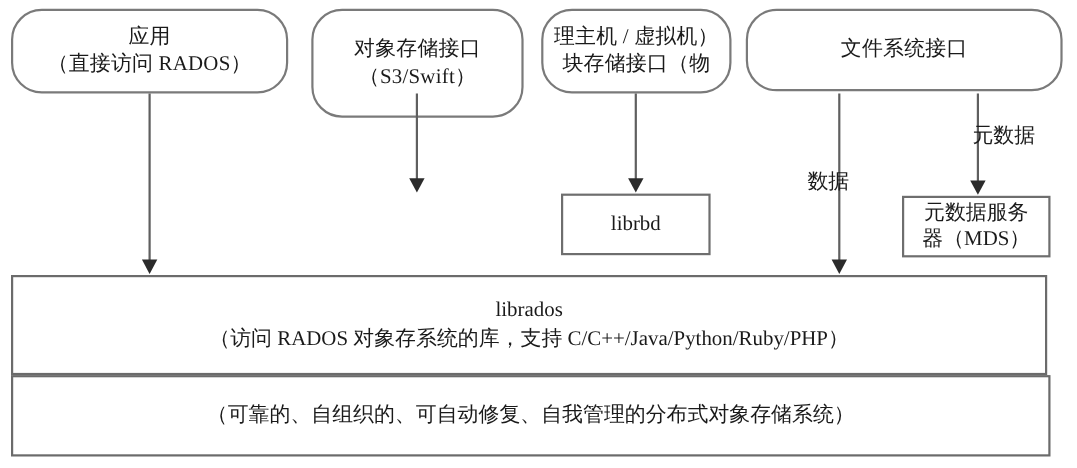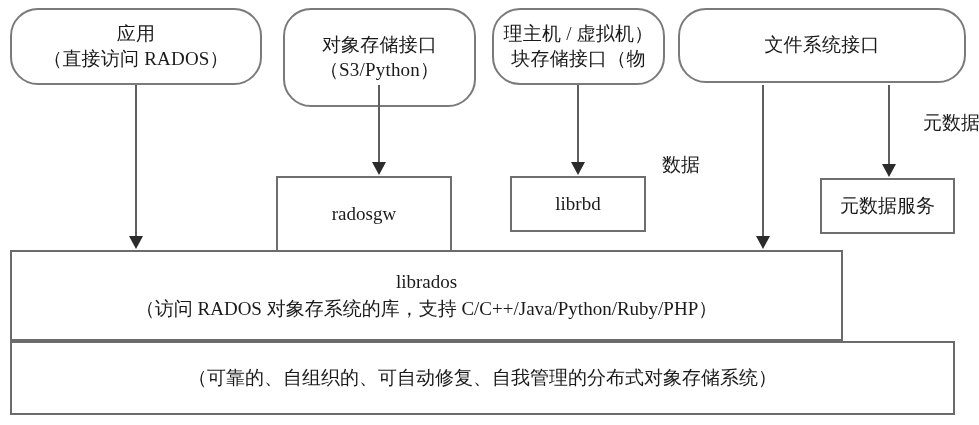--- a/index.html
+++ b/index.html
@@ -83,21 +83,21 @@
 
 <div id="diagram">
 
   <div class="node top-node" style="left:10px; top:8px; width:252px; height:77px;">
     <span class="ln">应用</span>
     <span class="ln">（直接访问 RADOS）</span>
   </div>
 
   <div class="node top-node" style="left:283px; top:8px; width:193px; height:99px;">
     <span class="ln">对象存储接口</span>
-    <span class="ln">（S3/Python）</span>
+    <span class="ln">（S3/Swift）</span>
   </div>
 
   <div class="node top-node" style="left:492px; top:8px; width:173px; height:77px;">
     <span class="ln">理主机 / 虚拟机）</span>
     <span class="ln">块存储接口（物</span>
   </div>
 
   <div class="node top-node" style="left:678px; top:8px; width:288px; height:75px;">
     <span class="ln">文件系统接口</span>
   </div>
@@ -106,39 +106,37 @@
   <div class="arrowhead" style="left:129px; top:236px;"></div>
 
   <div class="vline" style="left:378px; top:85px; height:78px;"></div>
   <div class="arrowhead" style="left:372px; top:162px;"></div>
 
   <div class="vline" style="left:577px; top:85px; height:78px;"></div>
   <div class="arrowhead" style="left:571px; top:162px;"></div>
 
   <div class="vline" style="left:762px; top:85px; height:152px;"></div>
   <div class="arrowhead" style="left:756px; top:236px;"></div>
-  <div class="edge-label" style="left:662px; top:152px;">数据</div>
+  <div class="edge-label" style="left:734px; top:152px;">数据</div>
 
   <div class="vline" style="left:888px; top:85px; height:80px;"></div>
   <div class="arrowhead" style="left:882px; top:164px;"></div>
-  <div class="edge-label" style="left:923px; top:110px;">元数据</div>
+  <div class="edge-label" style="left:884px; top:110px;">元数据</div>
 
-  <div class="node mid-node" style="left:276px; top:176px; width:176px; height:76px;">
-    <span class="ln">radosgw</span>
-  </div>
 
   <div class="node mid-node" style="left:510px; top:176px; width:136px; height:56px;">
     <span class="ln">librbd</span>
   </div>
 
   <div class="node mid-node" style="left:820px; top:178px; width:135px; height:56px;">
     <span class="ln">元数据服务</span>
+    <span class="ln">器（MDS）</span>
   </div>
 
-  <div class="node bar" style="left:10px; top:250px; width:833px; height:91px;">
+  <div class="node bar" style="left:10px; top:250px; width:942px; height:91px;">
     <span class="ln title">librados</span>
     <span class="ln">（访问 RADOS 对象存系统的库，支持 C/C++/Java/Python/Ruby/PHP）</span>
   </div>
 
   <div class="node bar" style="left:10px; top:341px; width:945px; height:74px;">
     <span class="ln">（可靠的、自组织的、可自动修复、自我管理的分布式对象存储系统）</span>
   </div>
 
 </div>
 

